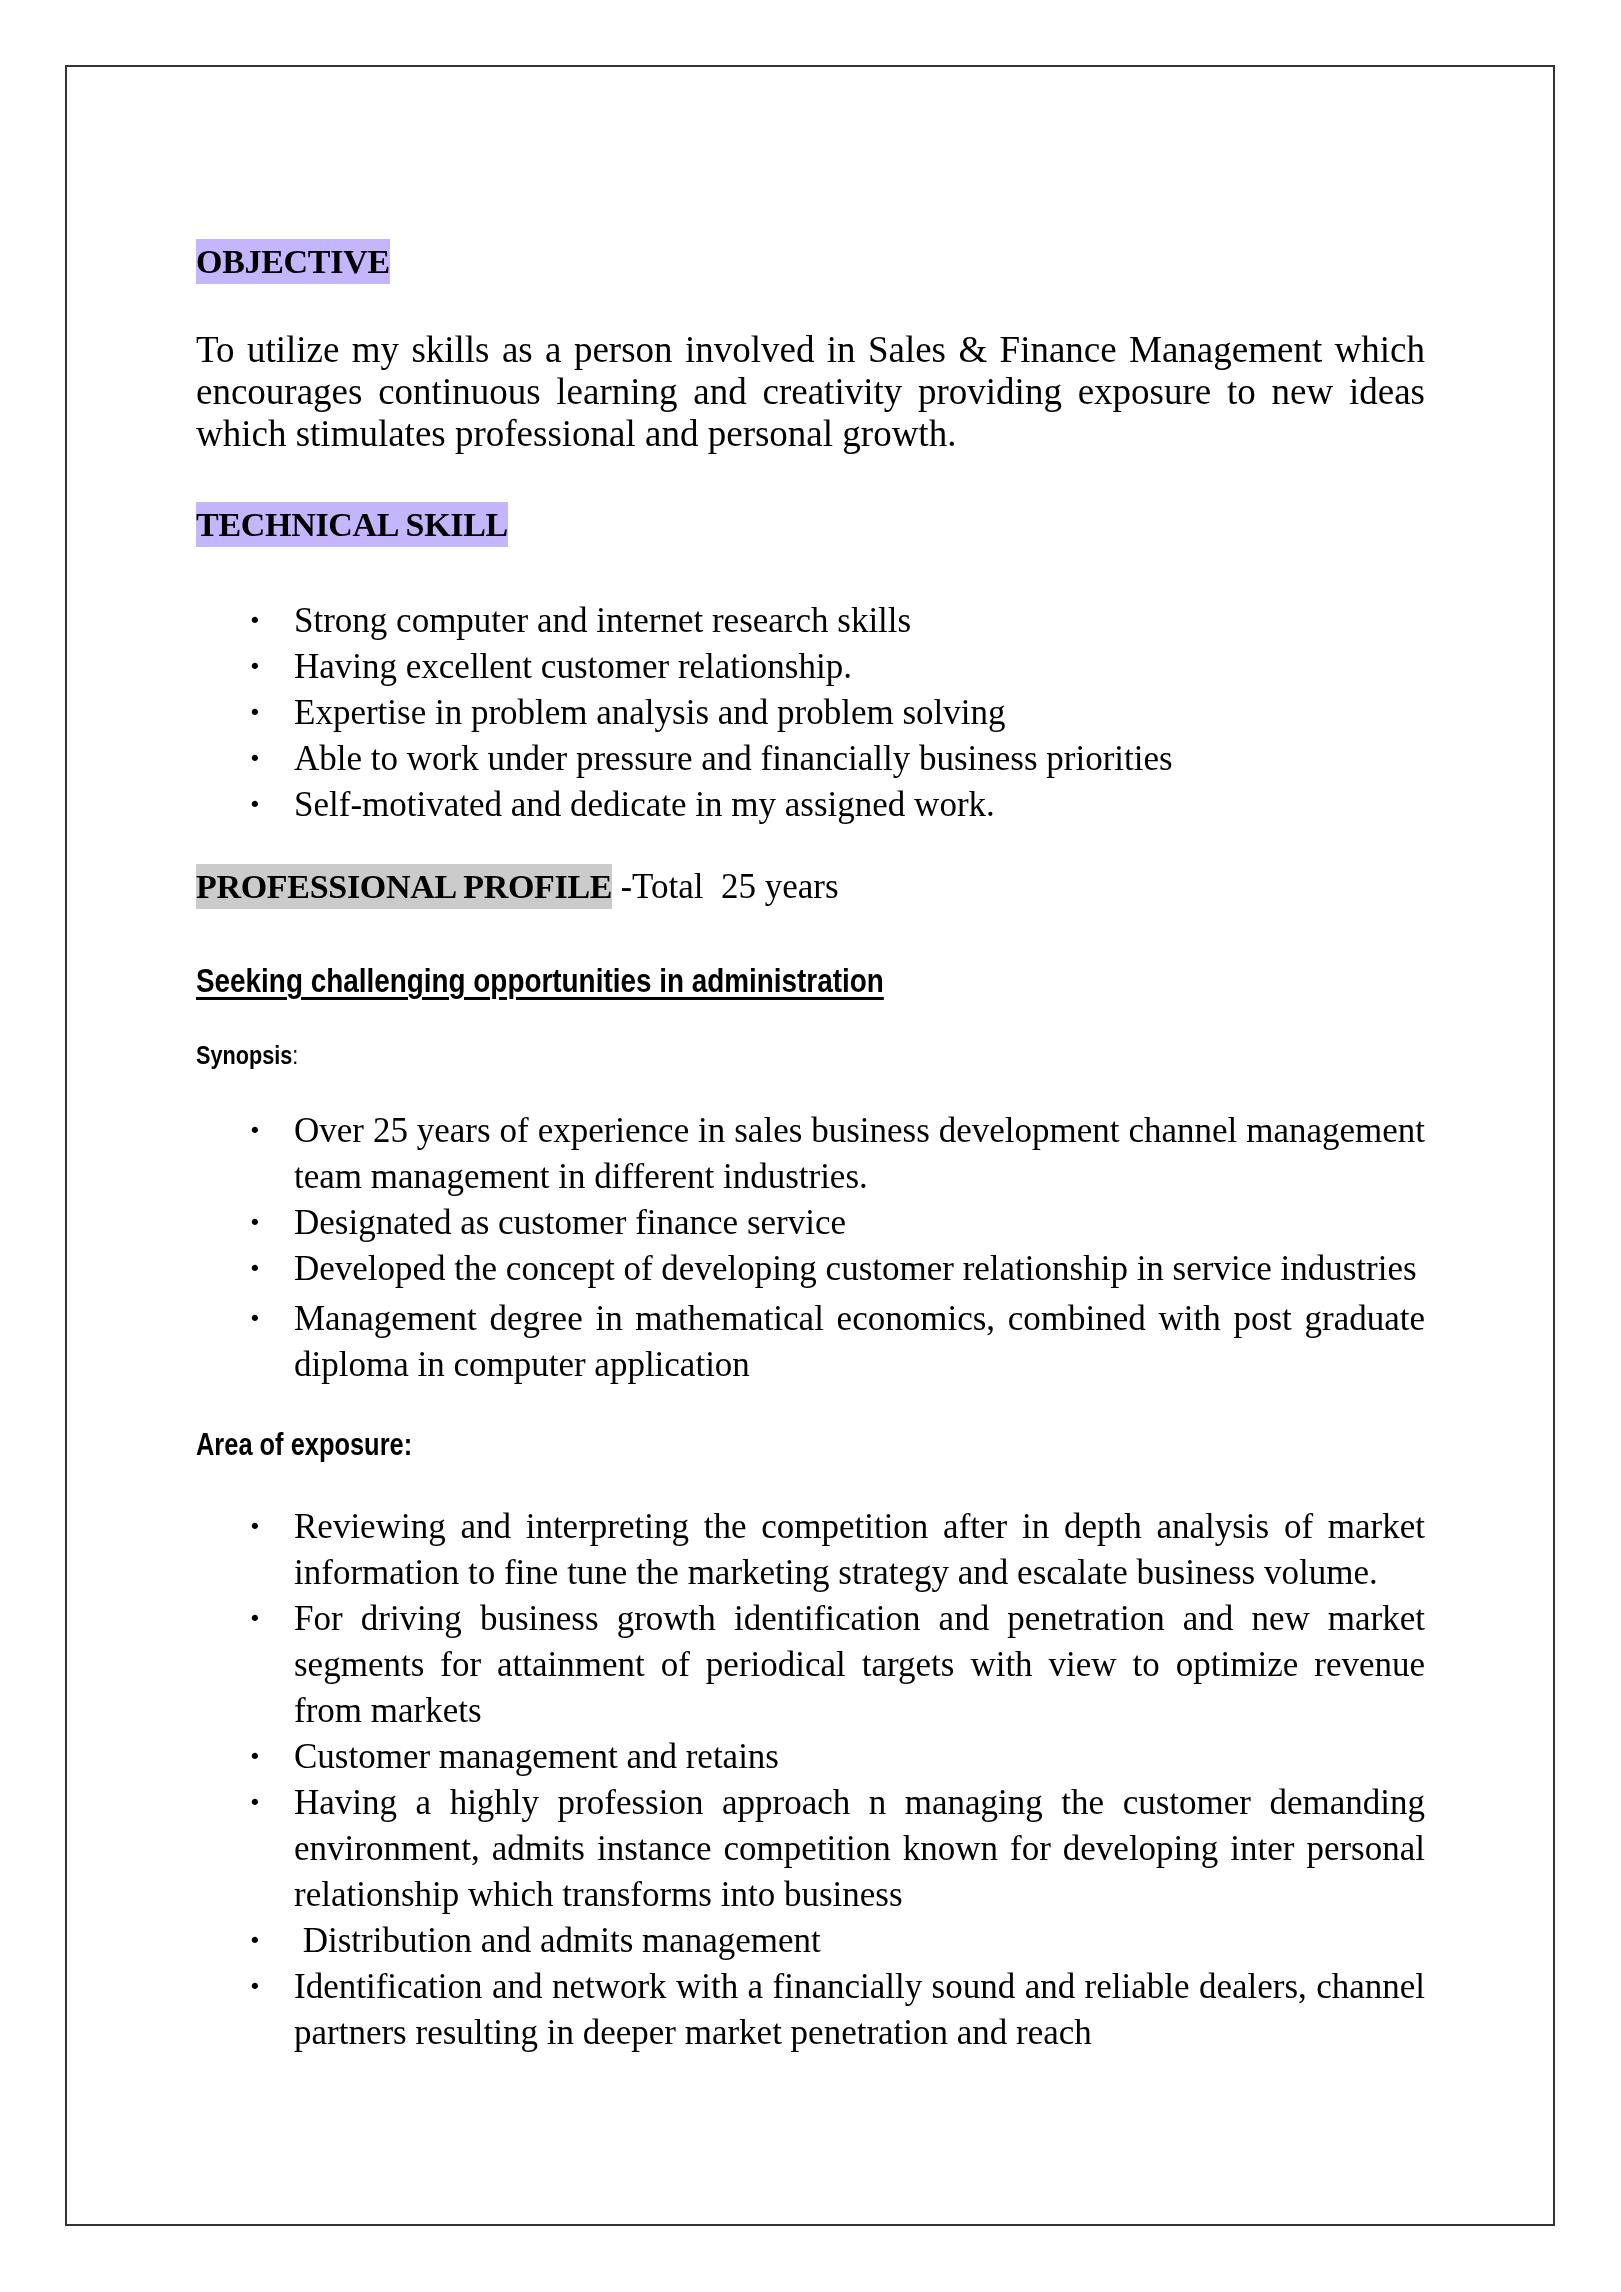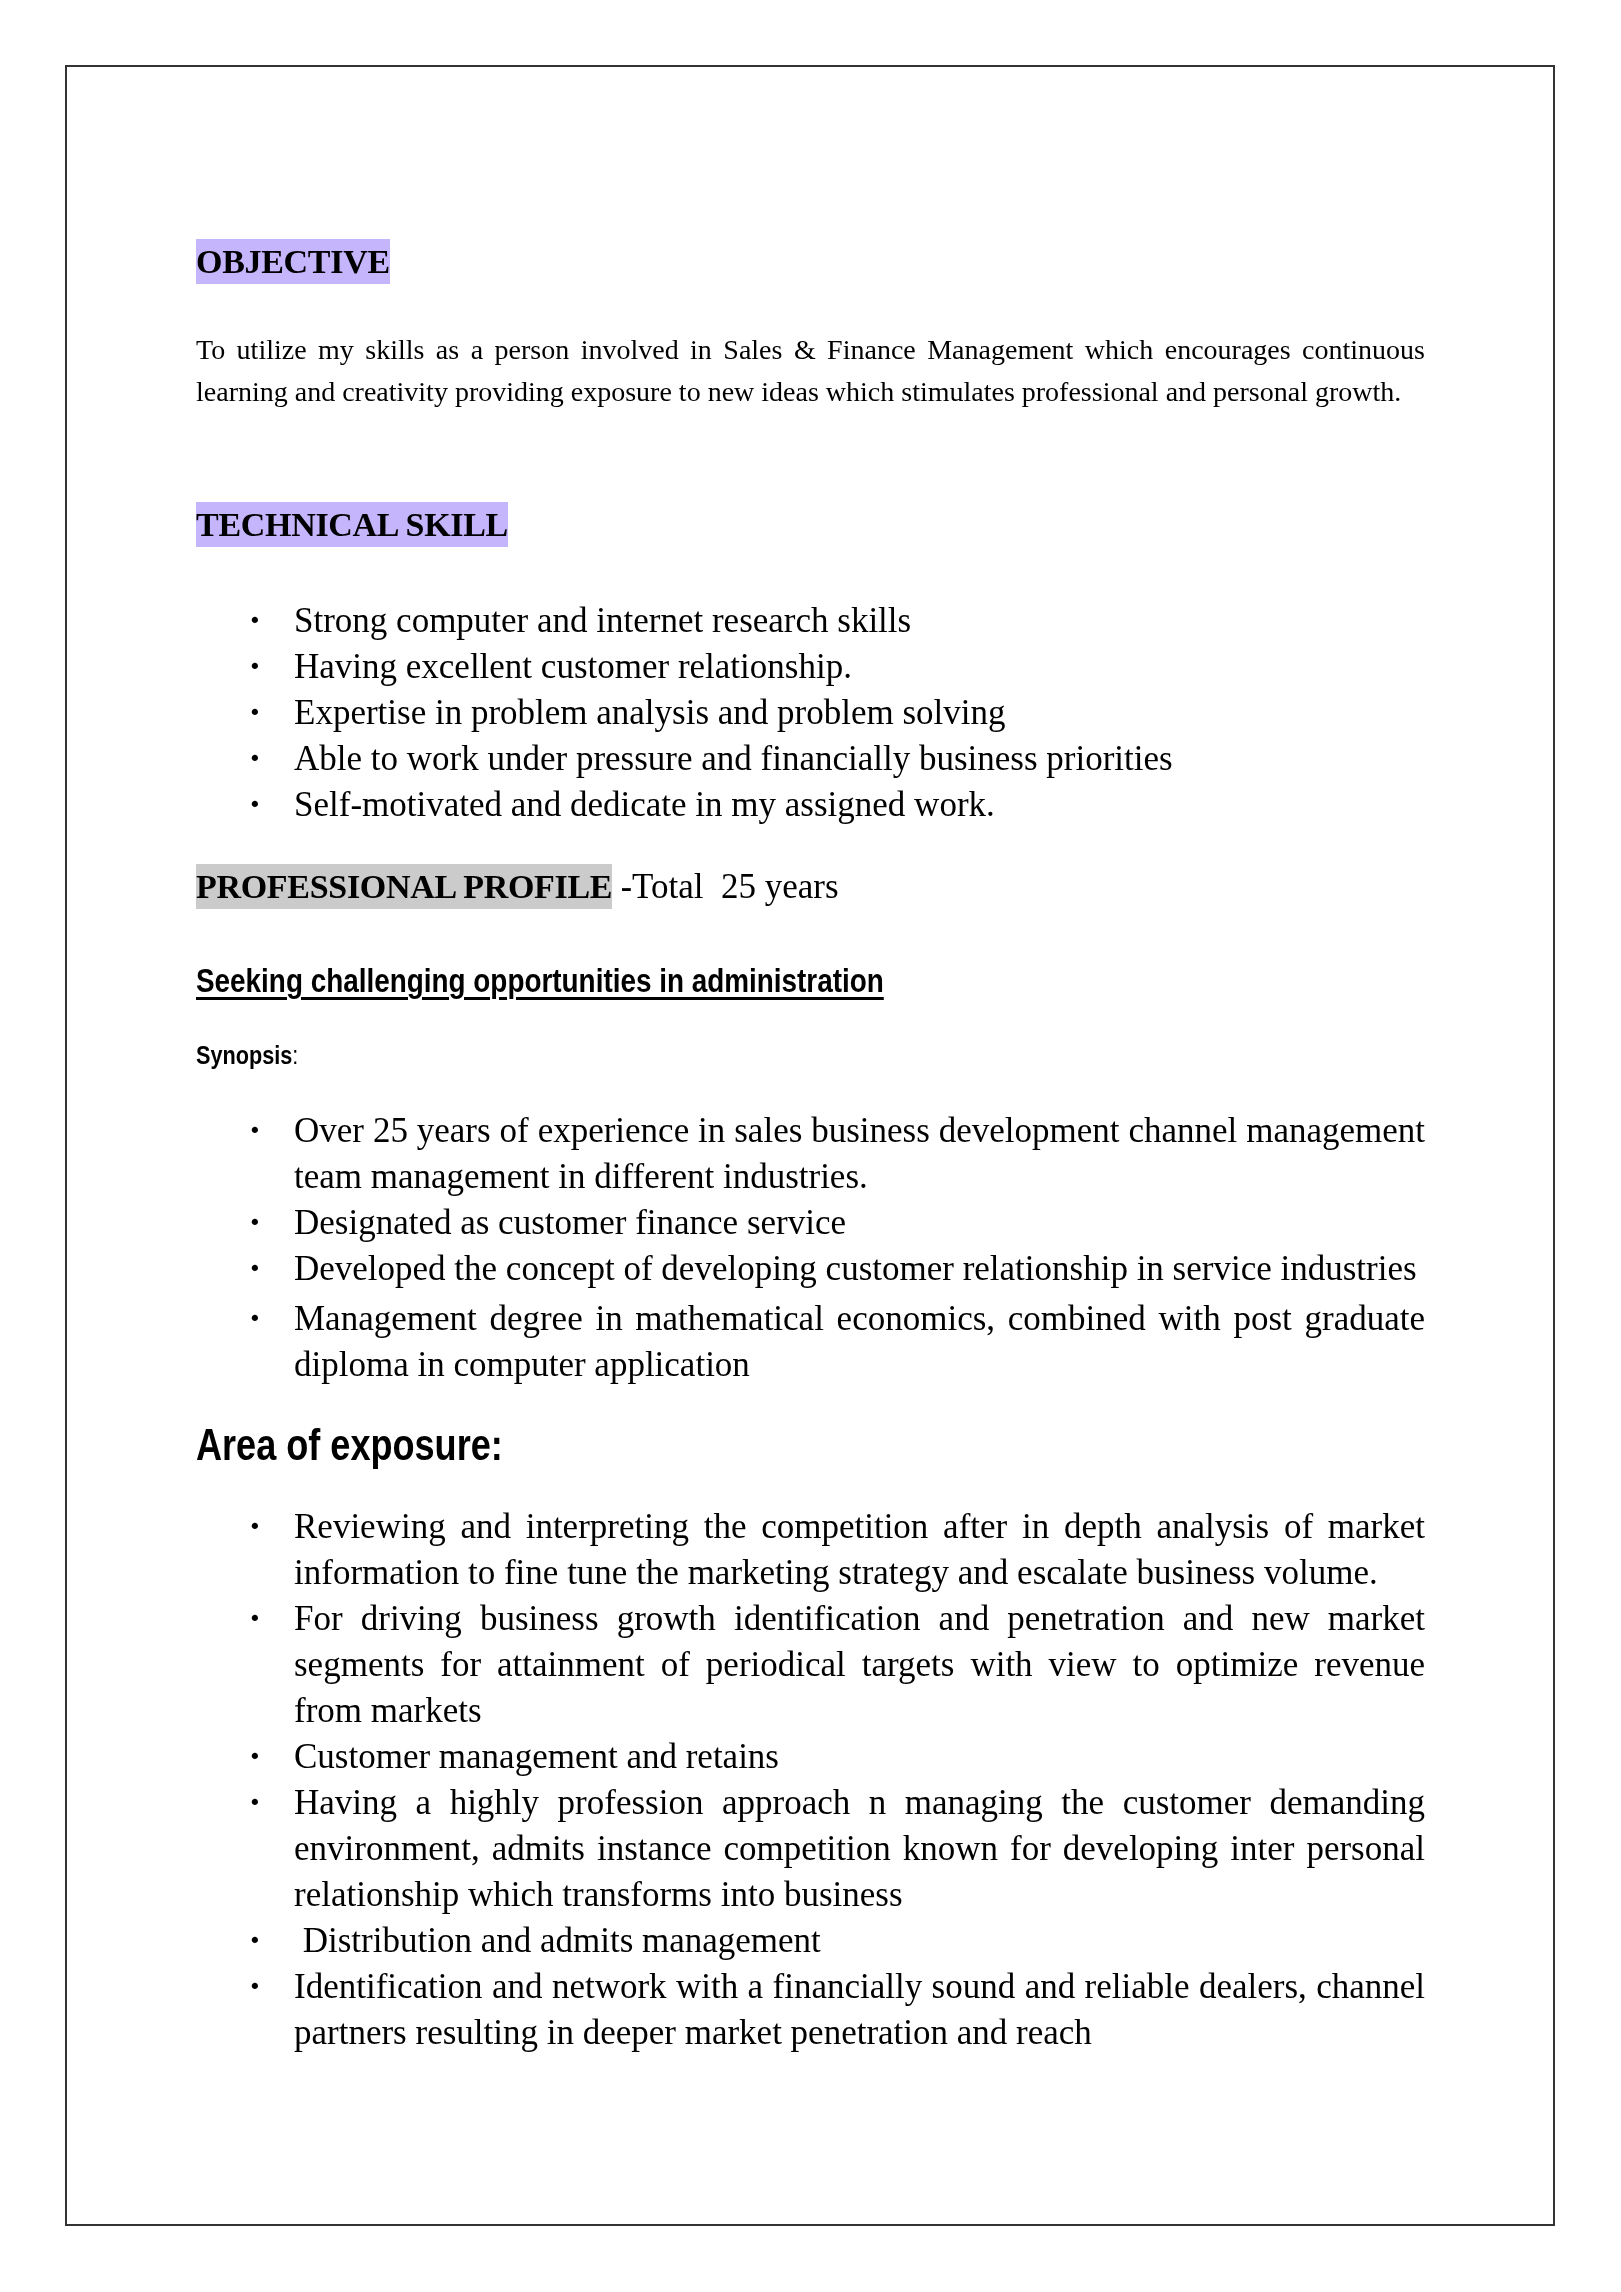--- a/index.html
+++ b/index.html
@@ -11,21 +11,21 @@
   .serif { font-family: "Liberation Serif", "DejaVu Serif", serif; color: #000; }
   .sans { font-family: "Liberation Sans", "DejaVu Sans", sans-serif; color: #000; }
   .abs { position: absolute; }
   .hl-heading {
     position: absolute; left: 196px; background: #c4b5fd;
     font-family: "Liberation Serif", serif; font-weight: bold; font-size: 34px;
     line-height: 45px; height: 45px; white-space: nowrap; letter-spacing: -0.3px;
   }
   .para {
     position: absolute; left: 196px; width: 1229px;
-    font-family: "Liberation Serif", serif; font-size: 28px; line-height: 42px;
+    font-family: "Liberation Serif", serif; font-size: 37px; line-height: 42px;
     text-align: justify; margin: 0;
   }
   .blist { position: absolute; left: 196px; width: 1229px; margin: 0; padding: 0; list-style: none; }
   .bitem { position: relative; padding-left: 98px; font-family: "Liberation Serif", serif;
     font-size: 35px; line-height: 46px; text-align: justify; }
   .bullet { position: absolute; left: 49px; top: 0; width: 19.6px; text-align: center;
     font-family: "DejaVu Sans", sans-serif; font-size: 21.6px; }
   .sans-narrow { display: inline-block; transform-origin: left center; white-space: nowrap; }
   .bold { font-weight: bold; }
   .regular { font-weight: normal; }
@@ -59,21 +59,21 @@
   <span class="sans-narrow" style="transform:scaleX(0.85);"><span class="bold">Synopsis</span><span class="regular">:</span></span>
 </div>
 
 <ul class="blist" style="top:1108px;">
   <li class="bitem"><span class="bullet">•</span><span>Over 25 years of experience in sales business development channel management team management in different industries.</span></li>
   <li class="bitem"><span class="bullet">•</span><span>Designated as customer finance service</span></li>
   <li class="bitem"><span class="bullet">•</span><span>Developed the concept of developing customer relationship in service industries</span></li>
   <li class="bitem" style="margin-top:3.9px;"><span class="bullet">•</span><span>Management degree in mathematical economics, combined with post graduate diploma in computer application</span></li>
 </ul>
 
-<div class="abs sans bold" style="left:196px; top:1424px; font-size:44px; line-height:41px; white-space:nowrap;">
+<div class="abs sans bold" style="left:196px; top:1424px; font-size:31px; line-height:41px; white-space:nowrap;">
   <span class="sans-narrow" style="transform:scaleX(0.82);">Area of exposure:</span>
 </div>
 
 <ul class="blist" style="top:1504px;">
   <li class="bitem"><span class="bullet">•</span><span>Reviewing and interpreting the competition after in depth analysis of market information to fine tune the marketing strategy and escalate business volume.</span></li>
   <li class="bitem"><span class="bullet">•</span><span>For driving business growth identification and penetration and new market segments for attainment of periodical targets with view to optimize revenue from markets</span></li>
   <li class="bitem"><span class="bullet">•</span><span>Customer management and retains</span></li>
   <li class="bitem"><span class="bullet">•</span><span>Having a highly profession approach n managing the customer demanding environment, admits instance competition known for developing inter personal relationship which transforms into business</span></li>
   <li class="bitem" style="white-space:pre-wrap;"><span class="bullet">•</span><span> Distribution and admits management</span></li>
   <li class="bitem"><span class="bullet">•</span><span>Identification and network with a financially sound and reliable dealers, channel partners resulting in deeper market penetration and reach</span></li>

